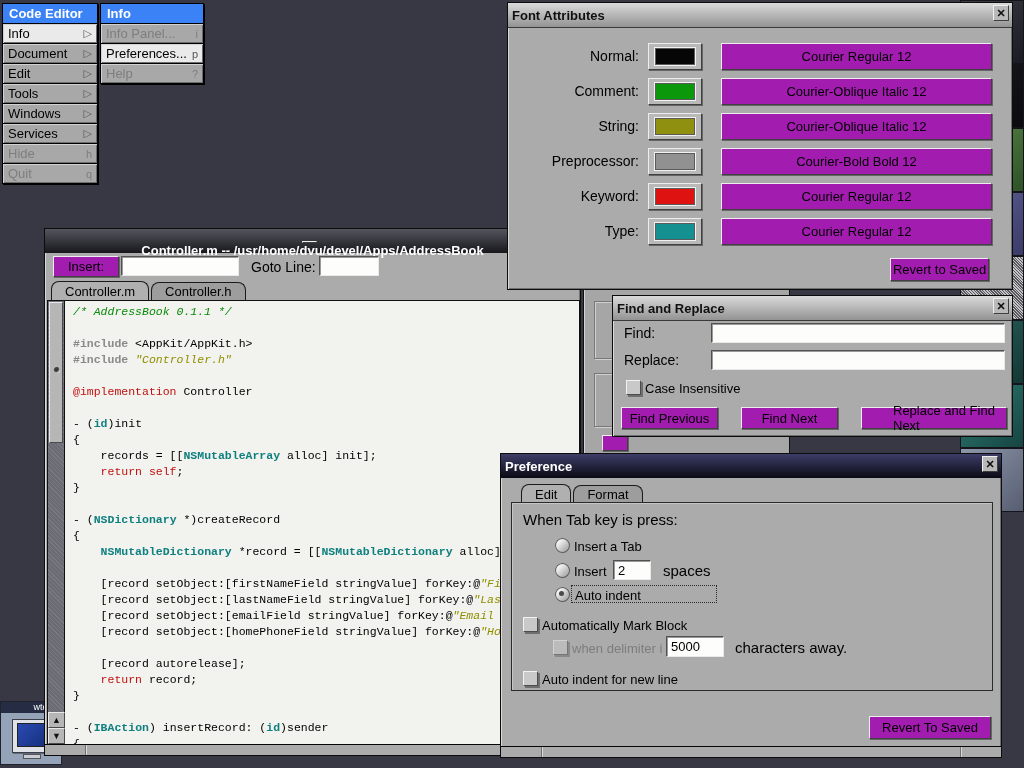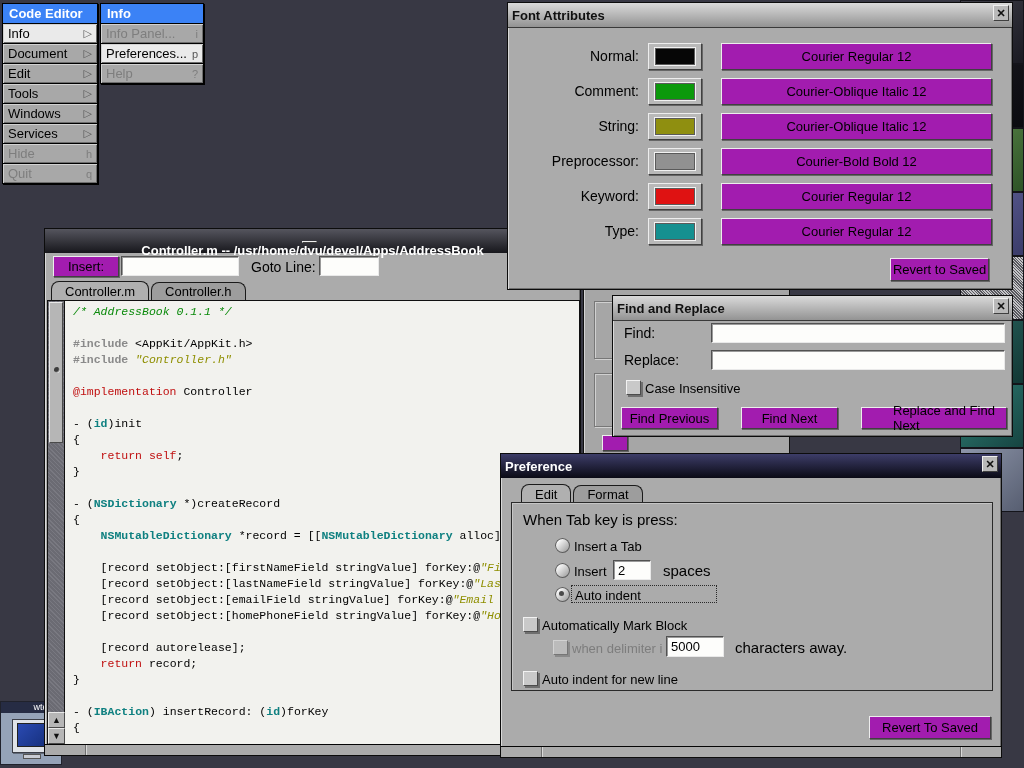--- a/index.html
+++ b/index.html
@@ -221,37 +221,38 @@
     <div class="codearea">
         <div class="code-line"><span class="tk-comment" style="color: rgb(11, 138, 11);">/* AddressBook 0.1.1 */</span></div>
         <div class="code-line">&nbsp;</div>
         <div class="code-line"><span class="tk-preproc" style="color: rgb(138, 138, 138);">#include</span><span class="tk-normal" style="color: rgb(0, 0, 0);"> &lt;AppKit/AppKit.h&gt;</span></div>
         <div class="code-line"><span class="tk-preproc" style="color: rgb(138, 138, 138);">#include</span><span class="tk-normal" style="color: rgb(0, 0, 0);"> </span><span class="tk-string" style="color: rgb(143, 143, 0);">"Controller.h"</span></div>
         <div class="code-line">&nbsp;</div>
         <div class="code-line"><span class="tk-keyword" style="color: rgb(192, 16, 16);">@implementation</span><span class="tk-normal" style="color: rgb(0, 0, 0);"> Controller</span></div>
         <div class="code-line">&nbsp;</div>
         <div class="code-line"><span class="tk-normal" style="color: rgb(0, 0, 0);">- (</span><span class="tk-type" style="color: rgb(15, 128, 128);">id</span><span class="tk-normal" style="color: rgb(0, 0, 0);">)init</span></div>
         <div class="code-line"><span class="tk-normal" style="color: rgb(0, 0, 0);">{</span></div>
+        <div class="code-line"><span class="tk-normal" style="color: rgb(0, 0, 0);">    records = [[</span><span class="tk-type" style="color: rgb(15, 128, 128);">NSMutableArray</span><span class="tk-normal" style="color: rgb(0, 0, 0);"> alloc] init];</span></div>
         <div class="code-line"><span class="tk-normal" style="color: rgb(0, 0, 0);">    </span><span class="tk-keyword" style="color: rgb(192, 16, 16);">return self</span><span class="tk-normal" style="color: rgb(0, 0, 0);">;</span></div>
         <div class="code-line"><span class="tk-normal" style="color: rgb(0, 0, 0);">}</span></div>
         <div class="code-line">&nbsp;</div>
         <div class="code-line"><span class="tk-normal" style="color: rgb(0, 0, 0);">- (</span><span class="tk-type" style="color: rgb(15, 128, 128);">NSDictionary</span><span class="tk-normal" style="color: rgb(0, 0, 0);"> *)createRecord</span></div>
         <div class="code-line"><span class="tk-normal" style="color: rgb(0, 0, 0);">{</span></div>
         <div class="code-line"><span class="tk-normal" style="color: rgb(0, 0, 0);">    </span><span class="tk-type" style="color: rgb(15, 128, 128);">NSMutableDictionary</span><span class="tk-normal" style="color: rgb(0, 0, 0);"> *record = [[</span><span class="tk-type" style="color: rgb(15, 128, 128);">NSMutableDictionary</span><span class="tk-normal" style="color: rgb(0, 0, 0);"> alloc]</span></div>
         <div class="code-line">&nbsp;</div>
         <div class="code-line"><span class="tk-normal" style="color: rgb(0, 0, 0);">    [record setObject:[firstNameField stringValue] forKey:@</span><span class="tk-string" style="color: rgb(143, 143, 0);">"Fi</span></div>
         <div class="code-line"><span class="tk-normal" style="color: rgb(0, 0, 0);">    [record setObject:[lastNameField stringValue] forKey:@</span><span class="tk-string" style="color: rgb(143, 143, 0);">"Las</span></div>
         <div class="code-line"><span class="tk-normal" style="color: rgb(0, 0, 0);">    [record setObject:[emailField stringValue] forKey:@</span><span class="tk-string" style="color: rgb(143, 143, 0);">"Email</span></div>
         <div class="code-line"><span class="tk-normal" style="color: rgb(0, 0, 0);">    [record setObject:[homePhoneField stringValue] forKey:@</span><span class="tk-string" style="color: rgb(143, 143, 0);">"Ho</span></div>
         <div class="code-line">&nbsp;</div>
         <div class="code-line"><span class="tk-normal" style="color: rgb(0, 0, 0);">    [record autorelease];</span></div>
         <div class="code-line"><span class="tk-normal" style="color: rgb(0, 0, 0);">    </span><span class="tk-keyword" style="color: rgb(192, 16, 16);">return</span><span class="tk-normal" style="color: rgb(0, 0, 0);"> record;</span></div>
         <div class="code-line"><span class="tk-normal" style="color: rgb(0, 0, 0);">}</span></div>
         <div class="code-line">&nbsp;</div>
-        <div class="code-line"><span class="tk-normal" style="color: rgb(0, 0, 0);">- (</span><span class="tk-type" style="color: rgb(15, 128, 128);">IBAction</span><span class="tk-normal" style="color: rgb(0, 0, 0);">) insertRecord: (</span><span class="tk-type" style="color: rgb(15, 128, 128);">id</span><span class="tk-normal" style="color: rgb(0, 0, 0);">)forKey</span></div>
+        <div class="code-line"><span class="tk-normal" style="color: rgb(0, 0, 0);">- (</span><span class="tk-type" style="color: rgb(15, 128, 128);">IBAction</span><span class="tk-normal" style="color: rgb(0, 0, 0);">) insertRecord: (</span><span class="tk-type" style="color: rgb(15, 128, 128);">id</span><span class="tk-normal" style="color: rgb(0, 0, 0);">)sender</span></div>
         <div class="code-line"><span class="tk-normal" style="color: rgb(0, 0, 0);">{</span></div>
       </div>
   </div>
   <div class="resizebar"></div>
 </div>
 
 <div class="window" style="left:507px; top:2px; width:506px; height:288px; z-index:4;">
   <div class="tb tb-gray">
     <span>Font Attributes</span>
     <span class="wbtn" style="right:3px;">✕</span>

